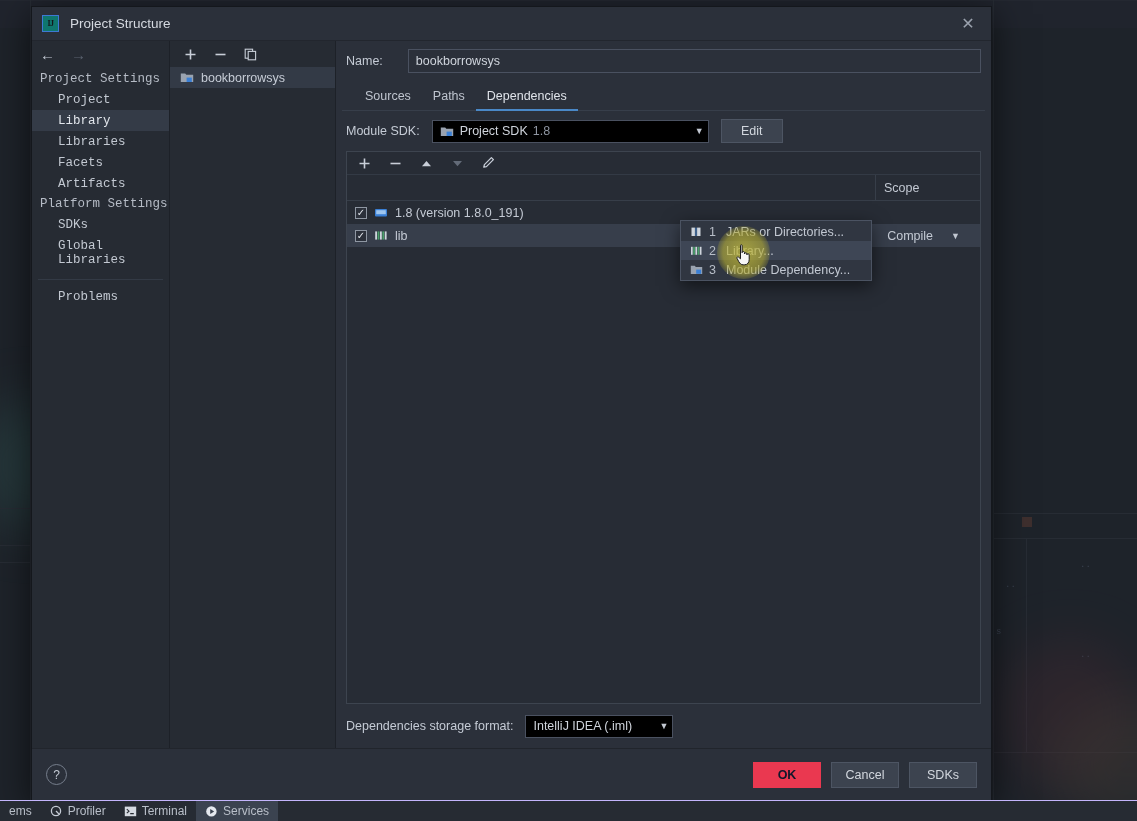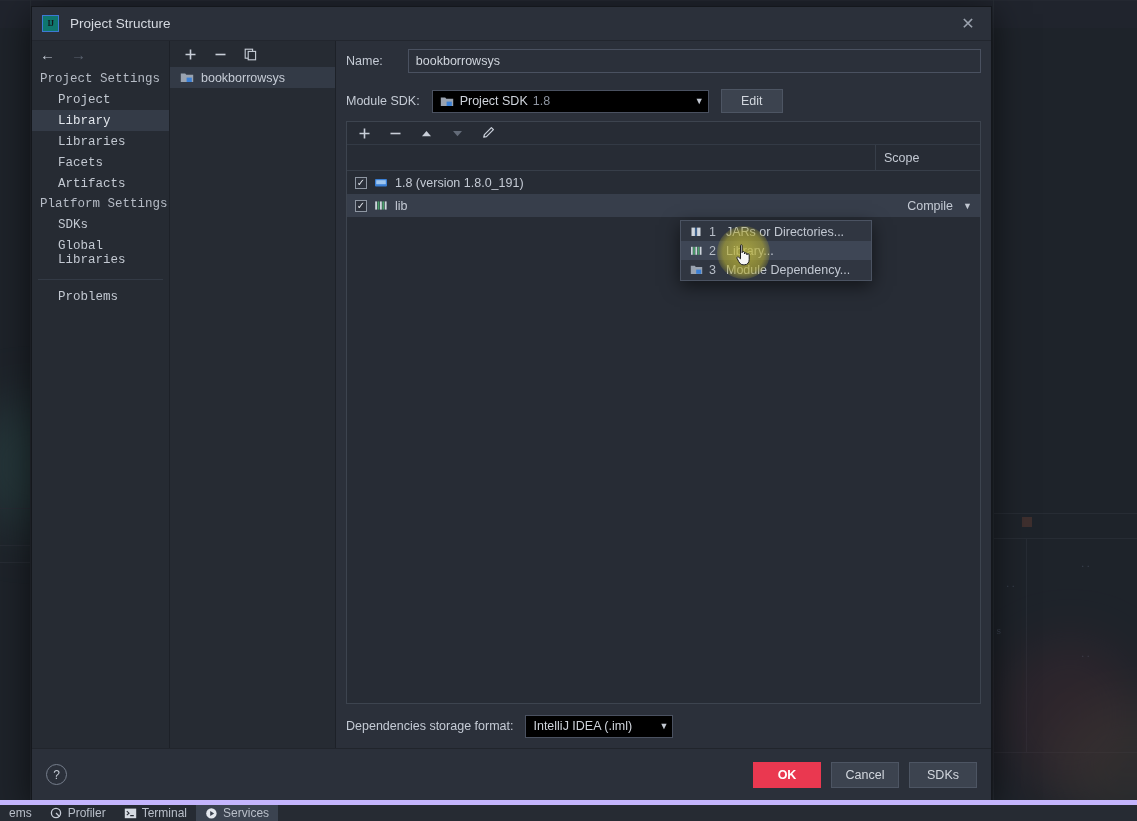--- a/index.html
+++ b/index.html
@@ -37,21 +37,21 @@
     color: #3a4250;
     font-size: 9px;
     white-space: nowrap;
     font-family: "Liberation Mono", monospace;
   }
 
   
   #statusbar {
     position: absolute; left: 0; right: 0; bottom: 0; height: 21px;
     background: #262b33;
-    border-top: 5px solid #c4b5fd;
+    border-top: 1px solid #c4b5fd;
     display: flex; align-items: center;
     color: #b3b9c4; font-size: 12px;
   }
   .sb-item {
     display: flex; align-items: center; gap: 5px;
     padding: 0 9px; height: 100%;
     color: #b9bfc9;
   }
   .sb-item.active { background: #3b4350; }
   .sb-ic { display: inline-block; width: 13px; height: 13px; position: relative; }
@@ -265,21 +265,21 @@
     height: 23px; flex: 0 0 23px;
     display: flex; align-items: center;
     color: #c4cad4; font-size: 12.5px;
     cursor: pointer;
   }
   .dep-row.selected { background: #373e4b; }
   .dep-row .col-main { display: flex; align-items: center; gap: 7px; padding-left: 8px; }
   .dep-row .col-scope {
     border-left: none;
     justify-content: flex-end;
-    padding-right: 8px; gap: 10px;
+    padding-right: 20px; gap: 18px;
   }
   .chk {
     width: 12px; height: 12px; flex: 0 0 12px;
     border: 1px solid #8f97a3;
     background: #2b303a;
     display: inline-flex; align-items: center; justify-content: center;
     font-size: 10px; color: #e2e6ec; line-height: 1;
   }
   #dep-empty { flex: 1 1 auto; }
 
@@ -339,21 +339,21 @@
     width: 21px; height: 21px; border-radius: 50%;
     border: 1px solid #767e8c;
     color: #c3c9d3; font-size: 12px;
     display: flex; align-items: center; justify-content: center;
     cursor: pointer;
   }
   #footer-spacer { flex: 1 1 auto; }
   .btn-primary {
     background: #ea3850;
     border: 1px solid #ea3850;
-    color: #ffffff;
+    color: #0f172a;
     min-width: 68px; height: 26px;
     font-weight: bold;
   }
   .btn-foot { min-width: 68px; height: 26px; }
 
   
   .ico { display: inline-block; flex: 0 0 auto; line-height: 0; }
 </style>
 </head>
 <body>
@@ -441,20 +441,25 @@
       </div>
     </div>
 
     <div id="detail">
 
       <div id="name-row">
         <span class="fld-label">Name:</span>
         <input id="name-input" value="bookborrowsys" style="">
       </div>
 
+      <div id="tabs">
+        <div class="tab">Sources</div>
+        <div class="tab">Paths</div>
+        <div class="tab active">Dependencies</div>
+      </div>
 
       <div id="sdk-row">
         <span class="fld-label">Module SDK:</span>
         <div class="combo" id="sdk-combo">
           <span class="ico" style="margin-right:6px;">
             <svg width="14" height="13" viewBox="0 0 14 13">
               <path d="M0.8 2.4h4.4l1.1 1.4h6.9v7.2H0.8z" fill="#9aa3b0"></path>
               <rect x="6.6" y="6.6" width="5.2" height="4.4" fill="#3a7fd5"></rect>
             </svg>
           </span>

